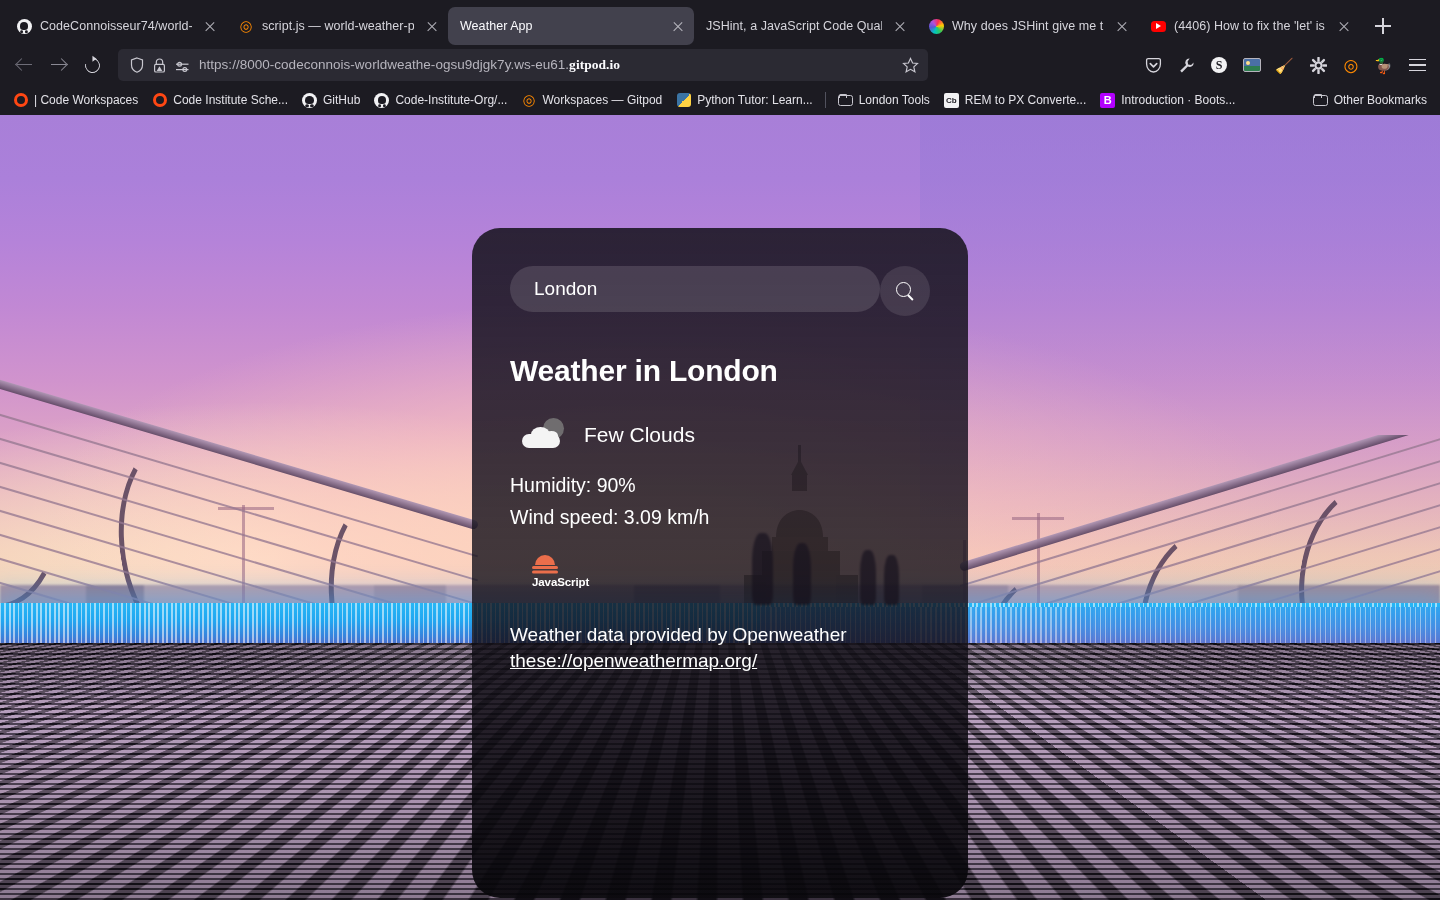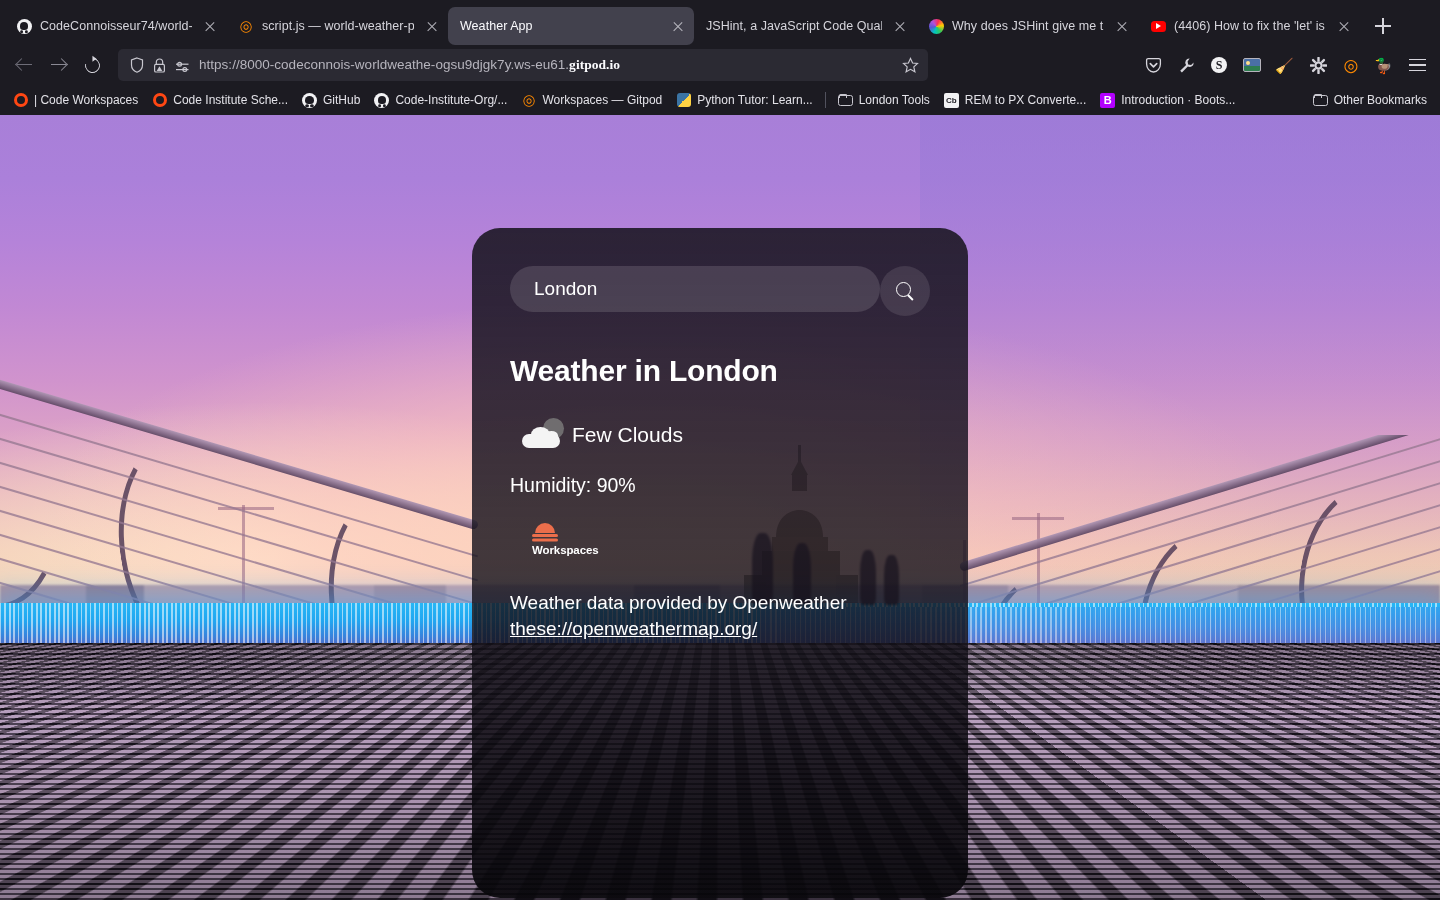--- a/index.html
+++ b/index.html
@@ -300,21 +300,21 @@
     border:1.8px solid #ffffff; border-radius:50%;
   }
   .magnifier::after {
     content:""; position:absolute; left:11.5px; top:12px; width:7px;height:1.8px;
     background:#ffffff; transform: rotate(45deg); transform-origin: left center;
   }
 
   #city-heading { font-size: 30px; font-weight: 700; margin-top: 38px; letter-spacing: -.2px; }
   #temp { font-size: 45px; font-weight: 400; margin-top: 32px; letter-spacing: -.4px; }
 
-  #cond-row { display:flex; align-items:center; gap: 4px; margin-top: 30px; padding-left: 8px; }
+  #cond-row { display:flex; align-items:center; gap: 16px; margin-top: 30px; padding-left: 8px; }
   .wx-icon { width: 50px; height: 34px; position: relative; flex: 0 0 50px; }
   .wx-moon {
     position:absolute; right: 4px; top: 0px; width: 21px; height: 21px;
     border-radius: 50%; background: rgba(120,118,120,.88);
   }
   .wx-cloud { position:absolute; left: 4px; bottom: 4px; width: 38px; height: 19px; }
   .wx-cloud::before {
     content:""; position:absolute; left:0; bottom:0; width:38px;height:14px;
     border-radius:9px; background:#f4f4f4;
   }
@@ -627,24 +627,25 @@
 
       <div id="cond-row">
         <span class="wx-icon">
           <span class="wx-moon"></span>
           <span class="wx-cloud"></span>
         </span>
         <span id="cond-text">Few Clouds</span>
       </div>
 
       <div id="humidity">Humidity: 90%</div>
+      <div id="wind">Wind speed: 3.09 km/h</div>
 
       <div id="ow-logo">
         <span class="ow-mark" style="display:block;"></span>
-        <div id="ow-word">Workspaces</div>
+        <div id="ow-word">JavaScript</div>
       </div>
 
       <div id="credit">Weather data provided by Openweather</div>
       <a id="credit-link" href="#">these://openweathermap.org/</a>
 
     </div>
   </div>
 </div>
 
 </body></html>

